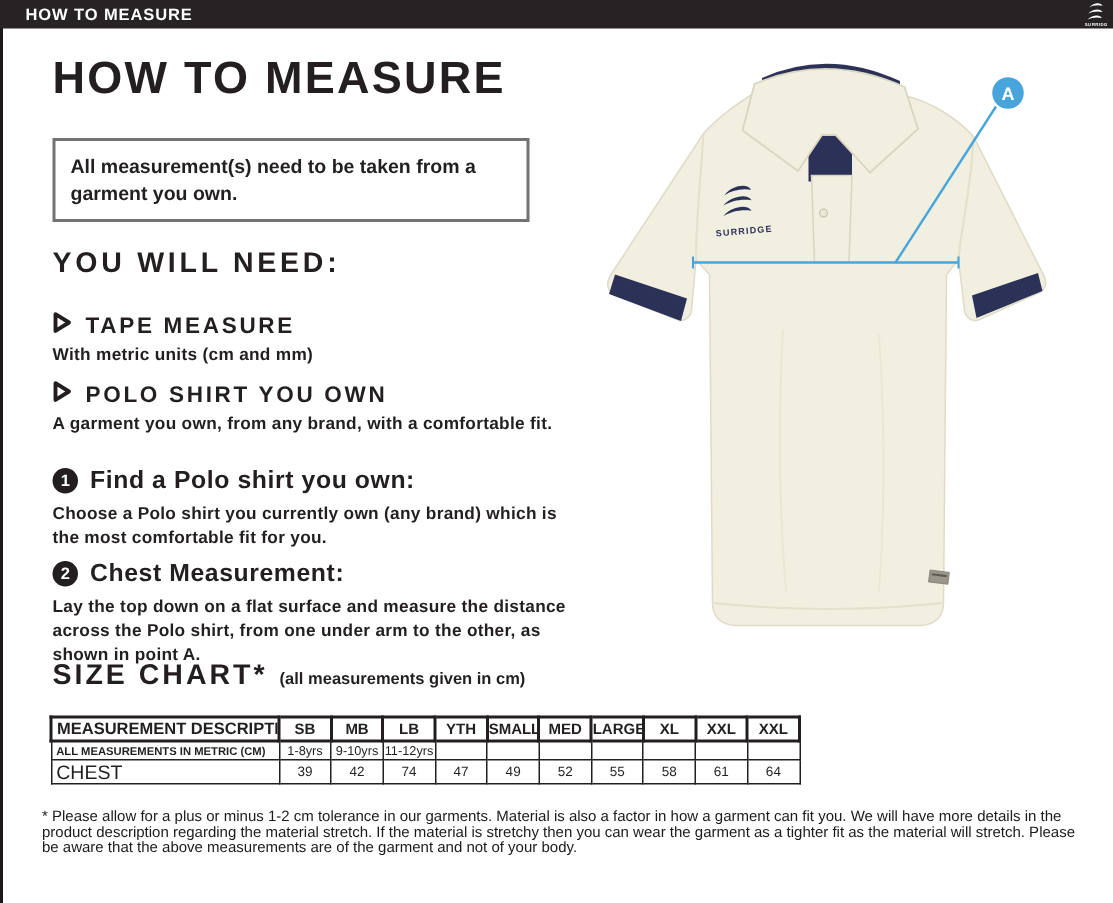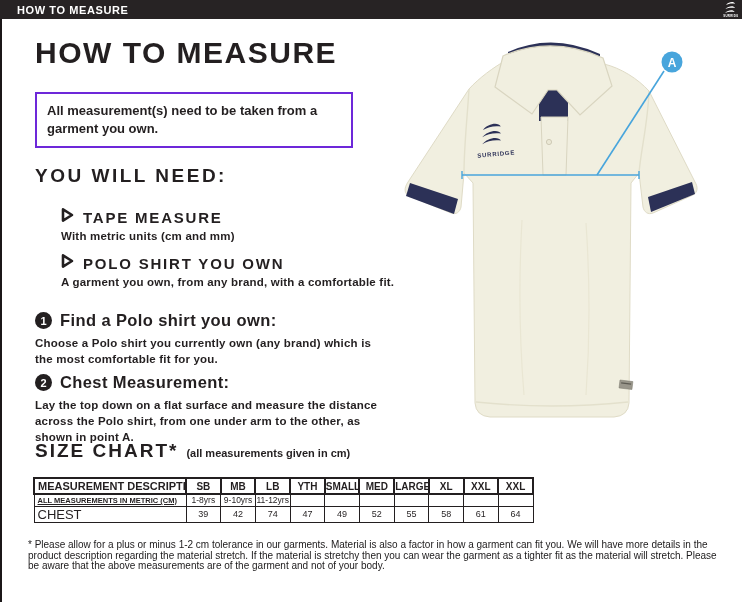--- a/index.html
+++ b/index.html
@@ -28,29 +28,29 @@
     position:absolute; right:4px; top:1px; width:15px; height:17px;
   }
   
   .page-title {
     position:absolute; left:35px; top:36px;
     font-size:30px; font-weight:bold; letter-spacing:1.5px;
     color:#231f20; line-height:34px;
   }
   .note-box {
     position:absolute; left:35px; top:92px; width:318px;
-    border:2px solid #6d28d9;
+    border:2px solid #737373;
     padding:8px 10px;
     font-size:13px; font-weight:bold; line-height:1.4;
   }
   .need-heading {
     position:absolute; left:35px; top:165px;
     font-size:19px; font-weight:bold; letter-spacing:2.5px;
   }
-  .need-item { position:absolute; left:35px;margin-left:26px; }
+  .need-item { position:absolute; left:35px; }
   .need-item.first  { top:207px; }
   .need-item.second { top:253px; }
   .need-head { display:flex; align-items:center; gap:9px; }
   .need-title { font-size:15px; font-weight:bold; letter-spacing:1.8px; }
   .need-desc { margin-top:3px; font-size:11.5px; font-weight:bold; letter-spacing:0.2px; }
   .step { position:absolute; left:35px; }
   .step.one { top:311px; }
   .step.two { top:373px; }
   .step-head { display:flex; align-items:center; gap:8px; }
   .step-circle {
@@ -76,21 +76,21 @@
     border-collapse:collapse; table-layout:fixed;
   }
   table.sizes th, table.sizes td {
     border:1px solid #231f20; text-align:center; overflow:hidden;
     white-space:nowrap; padding:0;
   }
   table.sizes tr.hdr th { border-width:2px; height:16px; font-size:10px; font-weight:bold; }
   table.sizes th.desc, table.sizes td.desc { width:152px; text-align:left; padding-left:3px; }
   table.sizes tr.hdr th.desc { font-size:11px; }
   table.sizes tr.metric td { height:12px; font-size:8.5px; }
-  table.sizes tr.metric td.desc { font-size:7.5px; font-weight:bold;text-decoration:underline; }
+  table.sizes tr.metric td.desc { font-size:7.5px; font-weight:bold; }
   table.sizes tr.chest td { height:14px; font-size:9px; }
   table.sizes tr.chest td.desc { font-size:13px; }
   .footnote {
     position:absolute; left:28px; top:540px; width:694px;
     font-size:10px; line-height:10.5px; color:#1c1a1b; letter-spacing:0px;
   }
   
   .shirt-figure { position:absolute; left:398px; top:25px; width:344px; height:405px; }
 </style>
 </head>

